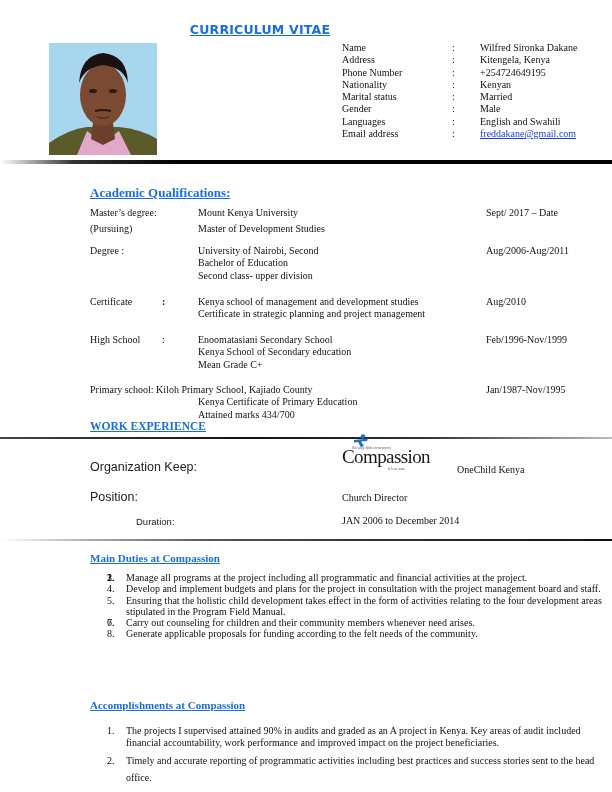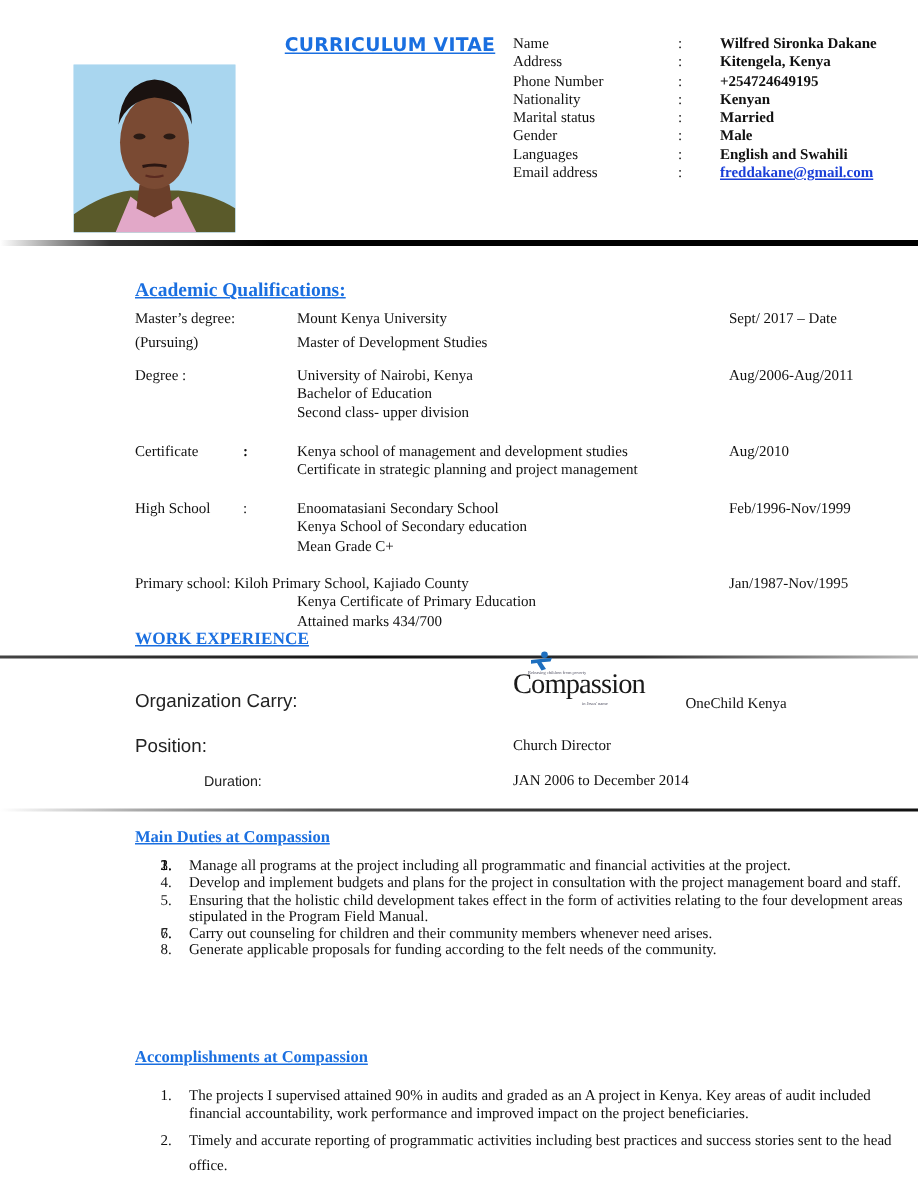--- a/index.html
+++ b/index.html
@@ -8,25 +8,25 @@
   .abs { position: absolute; }
   .title {
     left: 0; width: 520px; top: 22px; text-align: center;
     font-family: "DejaVu Sans", sans-serif; font-weight: bold; font-size: 12.5px;
     color: #1a6fe0; letter-spacing: 0.2px;
   }
   .title span { text-decoration: underline; }
   .photo {
     left: 49px; top: 43px; width: 108px; height: 112px; background: #a9d6ef; overflow: hidden;
   }
-  .personal { left: 342px; top: 24px; width: 270px; }
+  .personal { left: 342px; top: 42px; width: 270px; }
   .prow { display: flex; height: 12.3px; line-height: 12.3px; font-size: 10px; white-space: nowrap; }
   .prow .lab { width: 110px; }
   .prow .colon { width: 28px; }
-  .prow .val { flex: 1; font-weight: bold; }
+  .prow .val { flex: 1; }
   .prow a { color: #1a3fd8; text-decoration: underline; }
 
   .hr-thick { height: 4px; background: linear-gradient(to right, #ffffff 0%, #333 12%, #000 30%, #000 100%); }
   .hr-thin { height: 2px; background: linear-gradient(to right, #444 0%, #111 40%, #333 70%, #bbb 100%); }
   .hr-thin2 { height: 2px; background: linear-gradient(to right, #fff 0%, #aaa 15%, #555 35%, #333 60%, #111 100%); }
 
   .sec-head { color: #1a6fe0; font-weight: bold; text-decoration: underline; }
   .acad-head { left: 90px; top: 185px; font-size: 13px; }
   .acad { left: 90px; width: 522px; font-size: 10px; line-height: 12.3px; }
   .acad .row { position: absolute; left: 0; width: 522px; }
@@ -123,21 +123,21 @@
   </div>
   <div class="row" style="top:16px;">
     <span class="c1">(Pursuing)</span>
     <span class="c2">Master of Development Studies</span>
   </div>
 </div>
 
 <div class="abs acad" style="top:245px;">
   <div class="row" style="top:0;">
     <span class="c1">Degree  :</span>
-    <span class="c2">University of Nairobi, Kenya</span>
+    <span class="c2">University of Nairobi, Second</span>
     <span class="c3">Aug/2006-Aug/2011</span>
   </div>
   <div class="row" style="top:12.3px;">
       <span class="c2">Bachelor of Education</span>
     </div>
   <div class="row" style="top:24.6px;">
       <span class="c2">Second class- upper division</span>
     </div>
 </div>
 
@@ -177,21 +177,21 @@
       <span class="c2">Kenya Certificate of Primary Education</span>
     </div>
   <div class="row" style="top:24.6px;">
       <span class="c2">Attained marks 434/700</span>
     </div>
 </div>
 
 <div class="abs sec-head work-head">WORK EXPERIENCE</div>
 <div class="abs hr-thin" style="left:0; top:437px; width:612px;"></div>
 
-<div class="abs work-lab" style="top:460px; font-size:12.5px;">Organization Carry:</div>
+<div class="abs work-lab" style="top:460px; font-size:12.5px;">Organization Keep:</div>
 
 <div class="abs logo">
   <svg class="abs" style="left:12px; top:-2px;" width="18" height="14" viewBox="0 0 18 14">
     <circle cx="11" cy="2.5" r="2.2" fill="#1e6fbf"></circle>
     <path d="M2 6 L16 4.5 L15 7 L9 7.5 L12 12 L9 13 L6 8 L2 8.5 Z" fill="#1e6fbf"></path>
   </svg>
   <span class="tiny" style="left:12px; top:10px;">Releasing children from poverty</span>
   <span class="word">Compassion</span>
   <span class="tiny" style="left:48px; top:31px;">in Jesus' name</span>
 </div>

